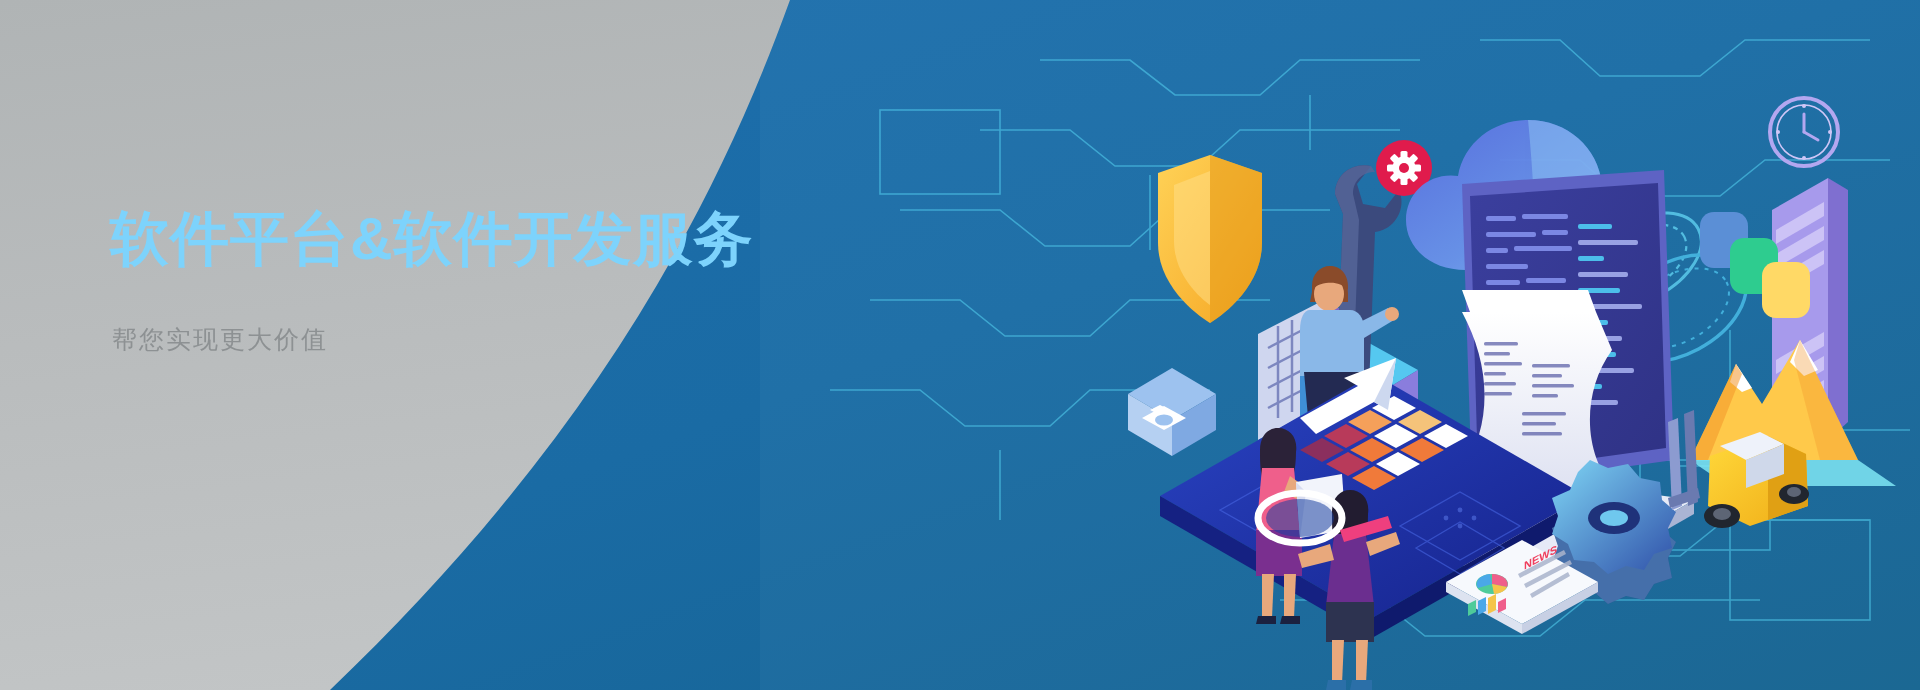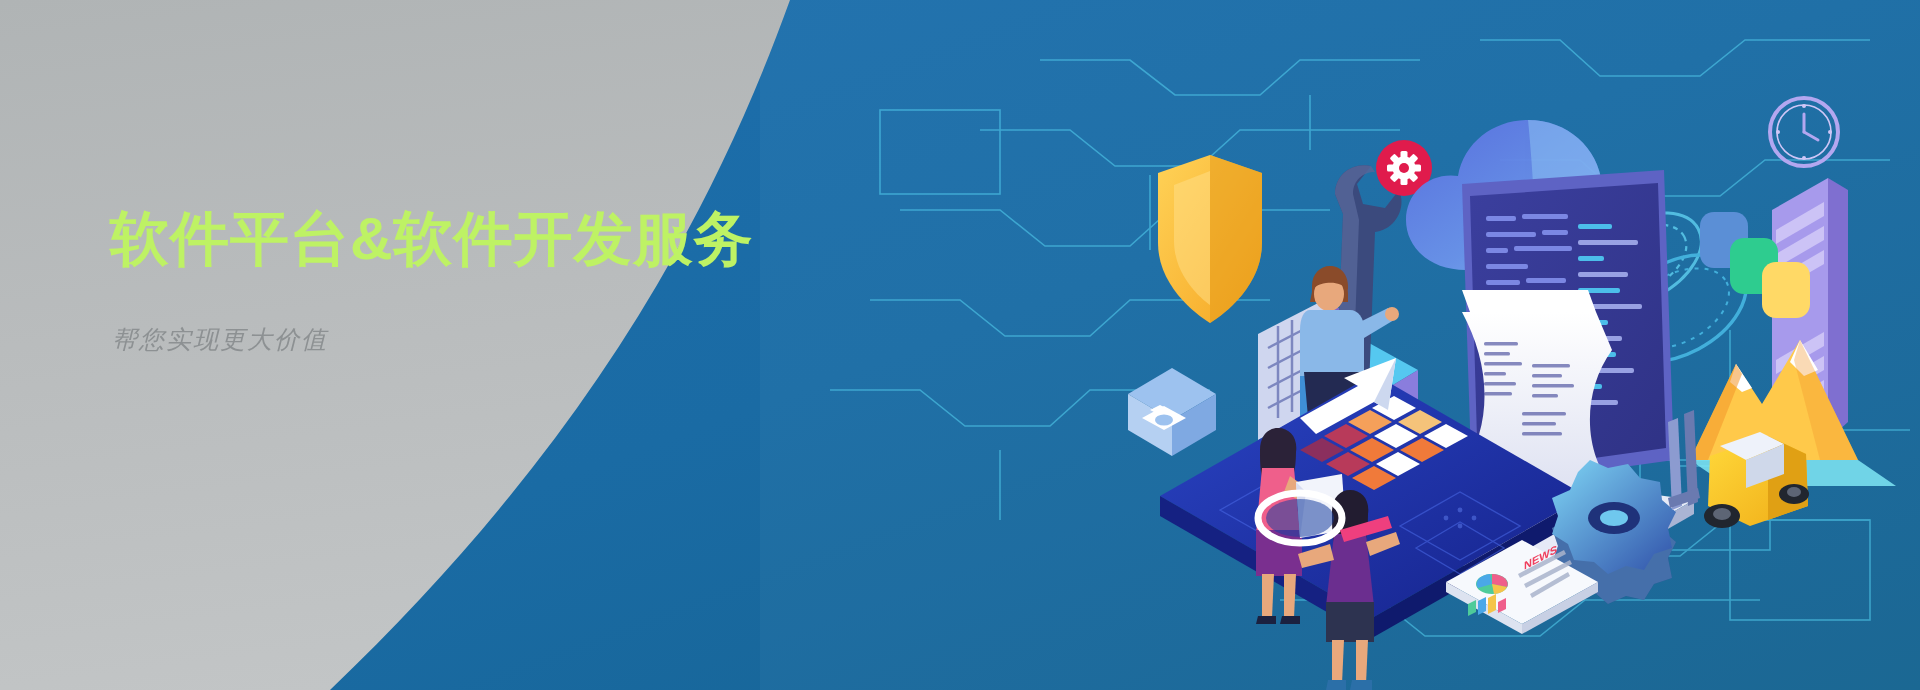--- a/index.html
+++ b/index.html
@@ -30,33 +30,32 @@
     position: absolute;
     left: 110px;
     top: 205px;
     width: 760px;
     z-index: 40;
   }
   .headline {
     font-size: 59px;
     line-height: 1.18;
     font-weight: bold;
-    color: #bef264;
+    color: #7dd3fc;
     letter-spacing: 1px;
     margin: 0;
     white-space: nowrap;
   }
   .subhead {
     font-size: 25px;
     line-height: 1.3;
     color: #8d9193;
     letter-spacing: 2px;
     margin: 48px 0 0 2px;
     font-weight: normal;
-    font-style: italic;
   }
 </style>
 </head>
 <body>
 
 <div id="banner">
 
   <svg class="layer" viewBox="0 0 1920 690">
     <defs>
       <linearGradient id="grayGrad" x1="0" y1="0" x2="0.35" y2="1">

